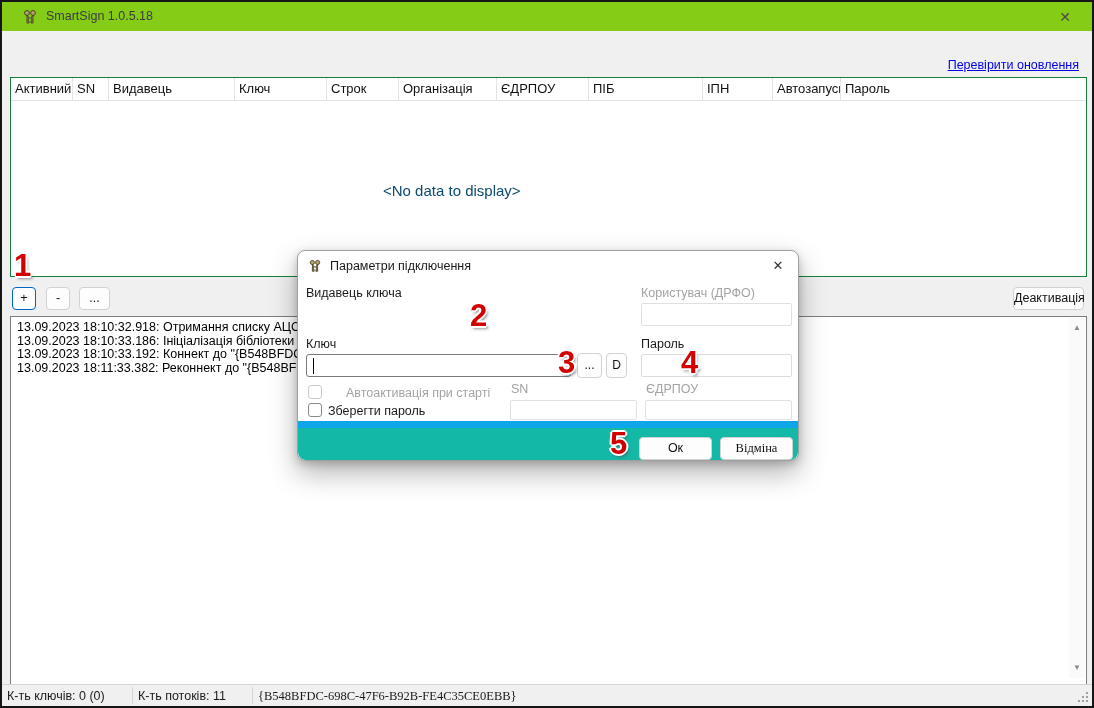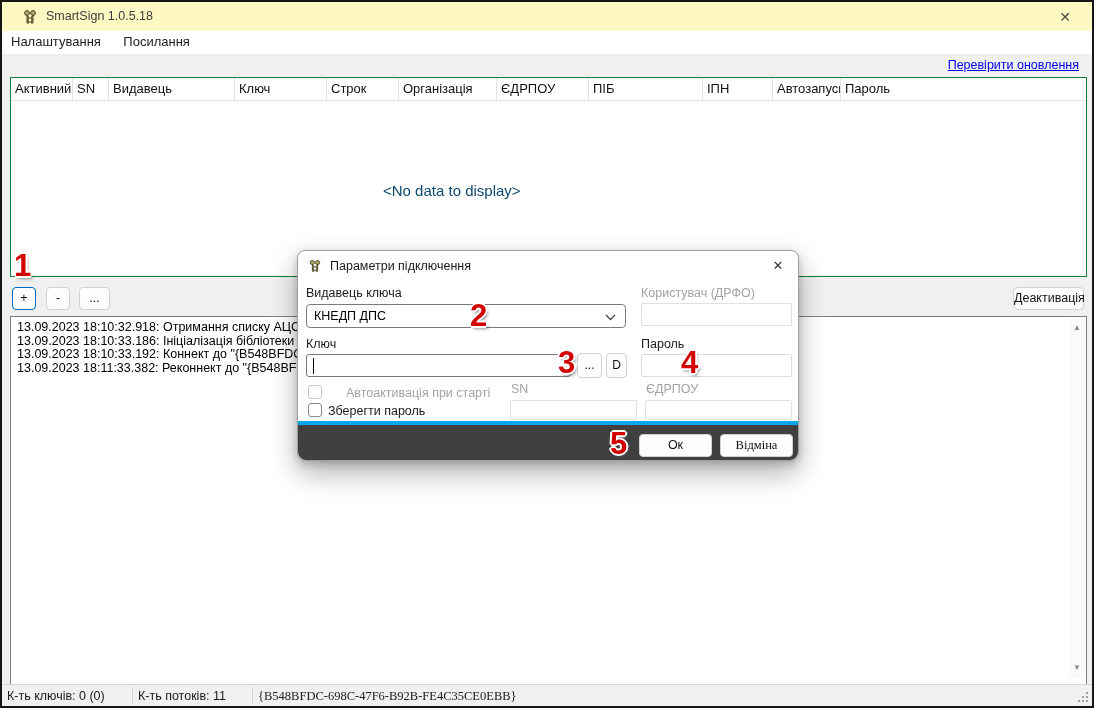--- a/index.html
+++ b/index.html
@@ -2,21 +2,21 @@
 <html><head>
 <meta charset="utf-8">
 <style>
   * { box-sizing: border-box; margin: 0; padding: 0; }
   html,body { width:1094px; height:708px; }
   body { font-family: "Liberation Sans", "DejaVu Sans", sans-serif; background:#555; }
   #root { position:relative; width:1094px; height:708px; background:#f0f0f0;
           border:2px solid #161616; overflow:hidden; }
 
   
-  .titlebar { position:absolute; left:0; top:0; width:100%; height:29px; background:#fef9c3; }
+  .titlebar { position:absolute; left:0; top:0; width:100%; height:29px; background:#84cc16; }
   .app-icon { position:absolute; left:20px; top:7px; width:16px; height:16px; }
   .app-title { position:absolute; left:44px; top:7px; font-size:12.5px; color:#3c3c3c; }
   .win-close { position:absolute; right:12px; top:4px; width:30px; height:22px;
                font-size:14px; color:#4a4a4a; text-align:center; line-height:22px; cursor:default;}
 
   
   .menubar { position:absolute; left:0; top:29px; width:100%; height:23px; background:#ffffff; }
   .menu-item { display:inline-block; font-size:13px; color:#1c1c1c; padding:3px 9px; }
 
   
@@ -85,22 +85,22 @@
   .field-edr  { left:347px; top:149px; width:147px; height:20px; }
   .caret { position:absolute; left:6px; top:3px; width:1px; height:16px; background:#000; }
   .mini-btn { position:absolute; top:102px; height:25px; background:#fdfdfd; border:1px solid #d2d2d2;
               border-radius:4px; font-size:12px; color:#111; text-align:center; line-height:23px; }
   .btn-browse { left:279px; width:25px; }
   .btn-d { left:308px; width:21px; }
   .checkbox { position:absolute; width:14px; height:14px; background:#fff; border:1px solid #8a8a8a;
               border-radius:3px; }
   .checkbox.disabled { border-color:#c9c9c9; }
   .cb1 { left:10px; top:134px; } .cb2 { left:10px; top:152px; }
-  .dlg-footer { position:absolute; left:0; right:0; bottom:0; height:39px; background:#404040;
-                border-top:4px solid #0ea5e9; border-radius:0 0 8px 8px; }
+  .dlg-footer { position:absolute; left:0; right:0; bottom:0; height:39px; background:#14b8a6;
+                border-top:7px solid #0ea5e9; border-radius:0 0 8px 8px; }
   .dlg-btn { position:absolute; top:9px; width:73px; height:23px; background:#fdfdfd;
              border:1px solid #d2d2d2; border-radius:4px; font-size:12.5px; color:#111;
              text-align:center; line-height:21px; }
   .dlg-ok { left:341px; } .dlg-cancel { left:422px;font-family:Liberation Serif, serif; }
 
   
   .mark { position:absolute; font-size:31px; font-weight:bold; color:#d20000;
           text-shadow:-2px 0 0 #fff, 2px 0 0 #fff, 0 -2px 0 #fff, 0 2px 0 #fff,
                       -1px -1px 0 #fff, 1px 1px 0 #fff, -1px 1px 0 #fff, 1px -1px 0 #fff,
                       2px 3px 3px rgba(80,80,80,.6); }
@@ -121,24 +121,20 @@
         <circle cx="5" cy="4" r="2.4"></circle>
         <circle cx="11" cy="4" r="2.4"></circle>
         <path d="M5 6 L5 14 L7 14 L7 12 L6 12 L6 10 L7 10 L7 8 L6 8 Z"></path>
         <path d="M11 6 L11 14 L9 14 L9 12 L10 12 L10 10 L9 10 L9 8 L10 8 Z"></path>
       </g>
     </svg>
     <span class="app-title">SmartSign 1.0.5.18</span>
     <div class="win-close">✕</div>
   </div>
 
-  <div class="menubar">
-    <span class="menu-item">Налаштування</span>
-    <span class="menu-item">Посилання</span>
-  </div>
 
   <span class="update-link">Перевірити оновлення</span>
 
   <div class="grid-panel">
     <div class="grid-header">
       <span class="col">Активний</span>
       <span class="col">SN</span>
       <span class="col">Видавець</span>
       <span class="col">Ключ</span>
       <span class="col">Строк</span>
@@ -195,26 +191,20 @@
         <circle cx="5" cy="4" r="2.4"></circle>
         <circle cx="11" cy="4" r="2.4"></circle>
         <path d="M5 6 L5 14 L7 14 L7 12 L6 12 L6 10 L7 10 L7 8 L6 8 Z"></path>
         <path d="M11 6 L11 14 L9 14 L9 12 L10 12 L10 10 L9 10 L9 8 L10 8 Z"></path>
       </g>
     </svg>
     <span class="dlg-title">Параметри підключення</span>
     <div class="dlg-close">✕</div>
 
     <span class="dlg-label" style="left:8px; top:35px;">Видавець ключа</span>
-    <div class="combobox">
-      <span>КНЕДП ДПС</span>
-      <svg class="combo-chevron" width="11" height="7" viewBox="0 0 11 7">
-        <polyline points="1,1 5.5,5.5 10,1" fill="none" stroke="#444" stroke-width="1.3"></polyline>
-      </svg>
-    </div>
 
     <span class="dlg-label dim" style="left:343px; top:35px;">Користувач (ДРФО)</span>
     <div class="field field-user"></div>
 
     <span class="dlg-label" style="left:8px; top:86px;">Ключ</span>
     <div class="field field-key">
       <span></span>
       <div class="caret"></div>
     </div>
     <div class="mini-btn btn-browse">...</div>

